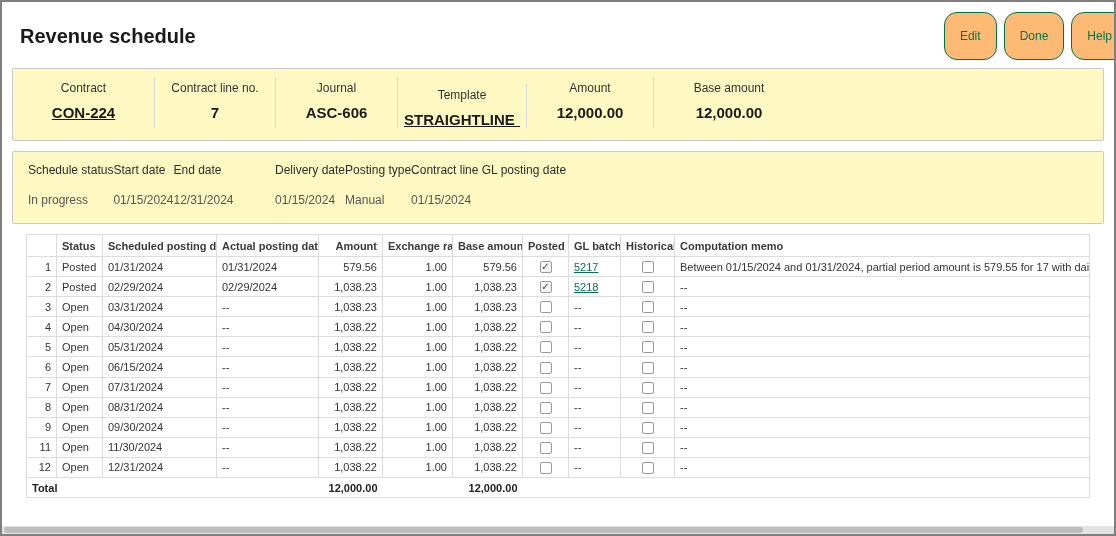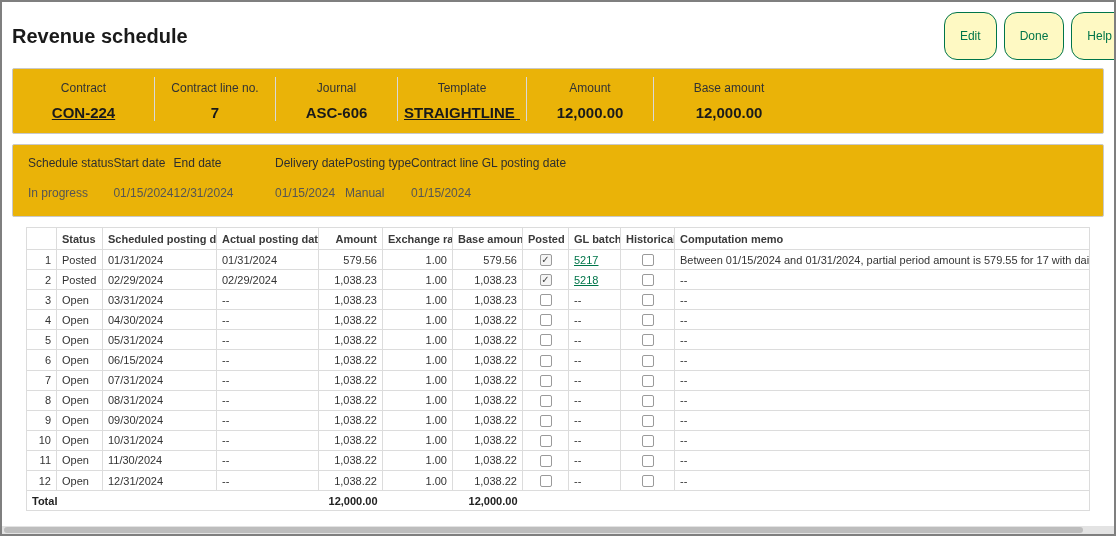--- a/index.html
+++ b/index.html
@@ -1,37 +1,37 @@
 <!DOCTYPE html>
 <html><head>
 <meta charset="utf-8">
 <style>
   html,body { margin:0; padding:0; background:#e8e8e8; font-family:"Liberation Sans",sans-serif; }
   .frame { width:1116px; height:536px; box-sizing:border-box; border:2px solid #7f7f7f;
            background:#fff; position:relative; overflow:hidden; }
 
   
   .topbar { display:flex; justify-content:space-between; align-items:center; padding:10px 0 8px 10px; }
-  .page-title { font-size:20px; font-weight:bold; color:#1a1a1a; margin:0; }
+  .page-title { font-size:20px; font-weight:bold; color:#1a1a1a; margin:8px; }
   .btns { display:flex; gap:7px; margin-right:-14px; }
-  .btn { border:1px solid #00754a; color:#00754a; background:#fef9c3; border-radius:13px;
+  .btn { border:1px solid #00754a; color:#00754a; background:#fdba74; border-radius:13px;
          padding:16px 15px; font-size:12px; font-family:inherit; cursor:pointer; white-space:nowrap; }
 
   .link { color:#00754a; text-decoration:underline; cursor:pointer; }
 
   
-  .card { border:1px solid #c9c9c9; border-radius:2px; background:#eab308; margin:0 10px 10px 10px; }
+  .card { border:1px solid #c9c9c9; border-radius:2px; background:#fef9c3; margin:0 10px 10px 10px; }
 
   
   .summary { display:flex; padding:8px 0 12px 0; }
   .sum-field { box-sizing:border-box; text-align:center; border-right:1px solid #d9d9d9; padding:0 6px; overflow:hidden; }
   .sum-field:nth-child(1){ width:142px; }
   .sum-field:nth-child(2){ width:121px; }
   .sum-field:nth-child(3){ width:122px; }
-  .sum-field:nth-child(4){ width:129px; }
+  .sum-field:nth-child(4){ width:129px;margin-top:7px; }
   .sum-field:nth-child(5){ width:127px; }
   .sum-field:nth-child(6){ width:150px; border-right:none; }
   .sum-label { font-size:12px; color:#333; margin:4px 0 9px 0; white-space:nowrap; }
   .sum-value { font-size:15px; font-weight:bold; color:#1a1a1a; white-space:nowrap; overflow:hidden; }
 
   
   .details { display:flex; padding:11px 15px 5px 15px; font-size:12px; }
   .dcol { display:flex; flex-direction:row; }
   .dcol-left { width:247px; }
   .dfield { margin-bottom:11px; }
@@ -276,33 +276,20 @@
             <td>--</td>
             <td class="al-r">1,038.22</td>
             <td class="al-r">1.00</td>
             <td class="al-r">1,038.22</td>
             <td class="al-c"><span class="cb"></span></td>
             <td><span>--</span></td>
             <td class="al-c"><span class="cb"></span></td>
             <td>--</td>
           </tr>
           <tr>
-            <td class="al-r">10</td>
-            <td>Open</td>
-            <td>10/31/2024</td>
-            <td>--</td>
-            <td class="al-r">1,038.22</td>
-            <td class="al-r">1.00</td>
-            <td class="al-r">1,038.22</td>
-            <td class="al-c"><span class="cb"></span></td>
-            <td><span>--</span></td>
-            <td class="al-c"><span class="cb"></span></td>
-            <td>--</td>
-          </tr>
-          <tr>
             <td class="al-r">11</td>
             <td>Open</td>
             <td>11/30/2024</td>
             <td>--</td>
             <td class="al-r">1,038.22</td>
             <td class="al-r">1.00</td>
             <td class="al-r">1,038.22</td>
             <td class="al-c"><span class="cb"></span></td>
             <td><span>--</span></td>
             <td class="al-c"><span class="cb"></span></td>

